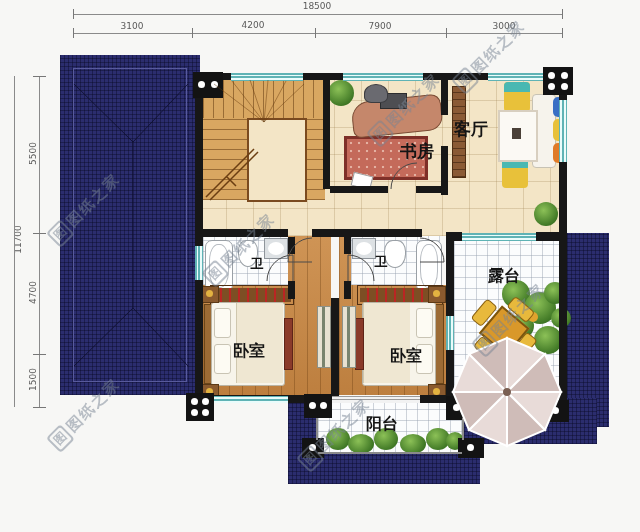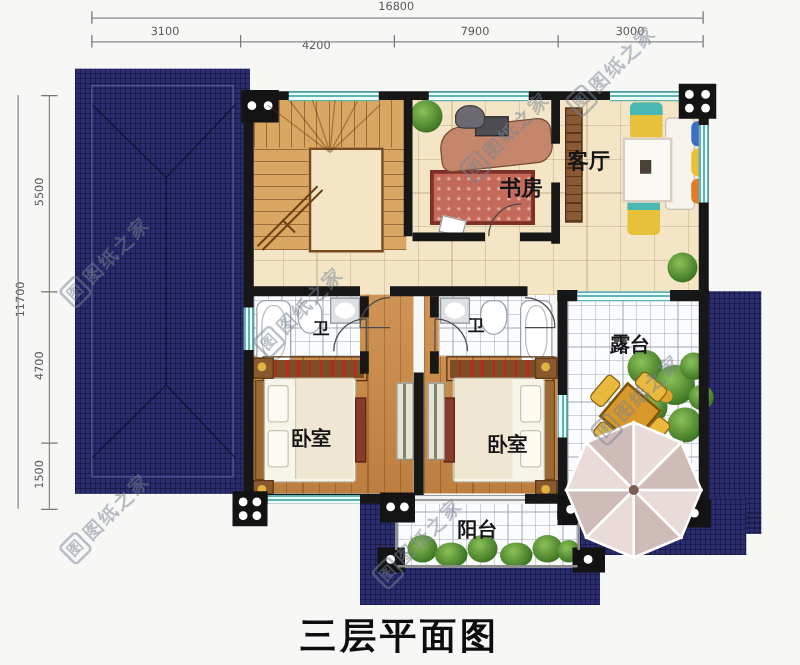--- a/index.html
+++ b/index.html
@@ -78,26 +78,26 @@
   .ttable .top{position:absolute;left:16px;top:16px;width:32px;height:32px;background:#d9982a;border:2px solid #7a5510;}
   .ttable .ch{position:absolute;background:#e8b93c;border:1px solid #8a6010;border-radius:4px;}
   .void{position:absolute;background:#f3e5c6;border:2px solid #7a4a1f;}
   svg.overlay{position:absolute;left:0;top:0;pointer-events:none;}
 </style>
 </head>
 <body>
 
 <div id="stage">
 
-  <div class="dim" style="left:287px;top:1px;width:60px;">16800</div>
+  <div class="dim" style="left:287px;top:1px;width:60px;">18500</div>
   <div class="dline" style="left:73px;top:14px;width:489px;height:1px;"></div>
   <div class="tick" style="left:73px;top:9px;width:1px;height:10px;"></div>
   <div class="tick" style="left:562px;top:9px;width:1px;height:10px;"></div>
   <div class="dim" style="left:107px;top:21px;width:50px;">3100</div>
-  <div class="dim" style="left:228px;top:32px;width:50px;">4200</div>
+  <div class="dim" style="left:228px;top:20px;width:50px;">4200</div>
   <div class="dim" style="left:355px;top:21px;width:50px;">7900</div>
   <div class="dim" style="left:479px;top:21px;width:50px;">3000</div>
   <div class="dline" style="left:73px;top:33px;width:489px;height:1px;"></div>
   <div class="tick" style="left:73px;top:28px;width:1px;height:10px;"></div>
   <div class="tick" style="left:192px;top:28px;width:1px;height:10px;"></div>
   <div class="tick" style="left:315px;top:28px;width:1px;height:10px;"></div>
   <div class="tick" style="left:446px;top:28px;width:1px;height:10px;"></div>
   <div class="tick" style="left:562px;top:28px;width:1px;height:10px;"></div>
 
   <div class="dim v" style="left:-12px;top:234px;width:60px;">11700</div>
@@ -351,14 +351,13 @@
     </div>
   <div class="wm" style="left:465px;top:308px;">
       <span class="logo">图</span>
       <span>图纸之家</span>
     </div>
   <div class="wm" style="left:445px;top:45px;">
       <span class="logo">图</span>
       <span>图纸之家</span>
     </div>
 
-  <div id="title">三层平面图</div>
 </div>
 
 </body></html>

